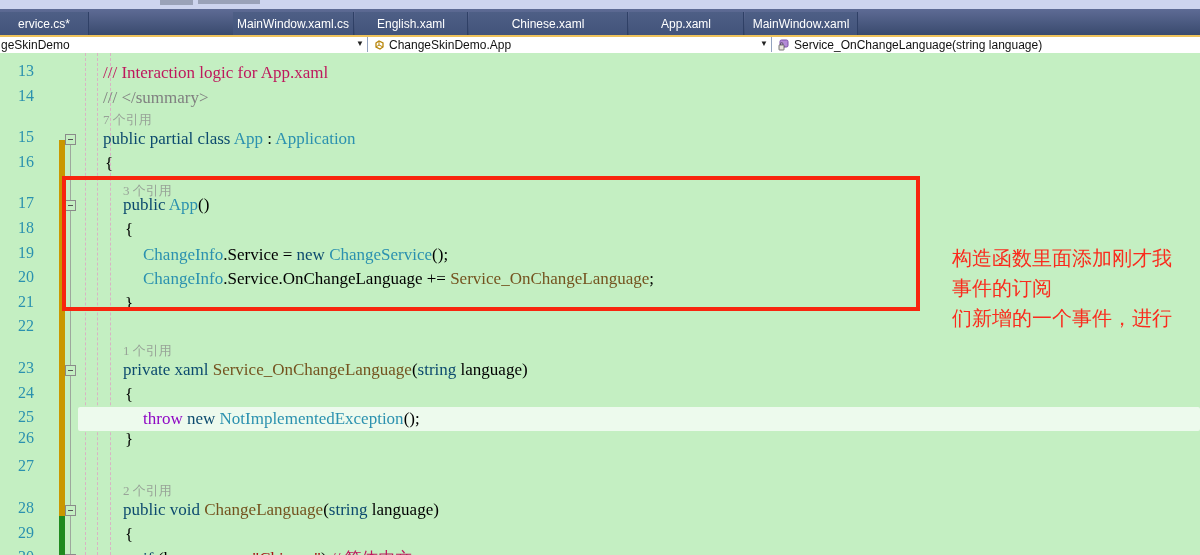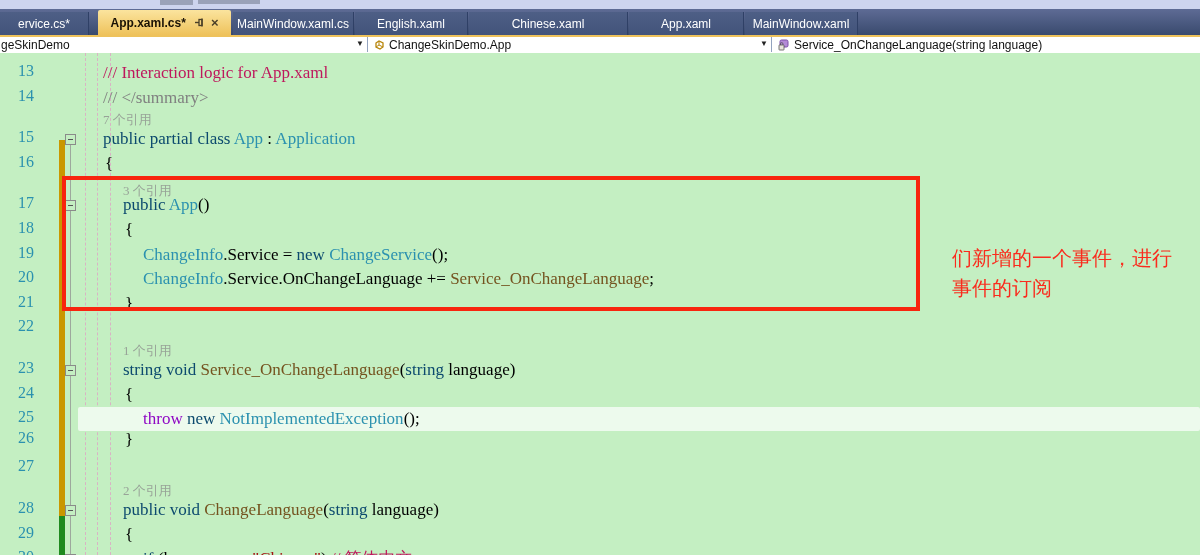--- a/index.html
+++ b/index.html
@@ -62,33 +62,20 @@
 
 <div class="top-strip">
   <div class="seg" style="left:160px;width:33px;"></div>
   <div class="seg" style="left:198px;width:62px;height:4px;"></div>
 </div>
 
 <div class="tab-strip" id="tabstrip">
     <div class="tab" style="left: 0px; width: 88px;">
       <span>ervice.cs*</span>
     </div>
-    <div class="tab active" style="left: 98px; width: 133px;">
-      <span>App.xaml.cs*</span>
-      <span class="t-icons">
-        <span class="pin">
-          <svg width="11" height="11" viewBox="0 0 11 11">
-            <path d="M1 5.5 h4" stroke="#4A3F28" stroke-width="1.4" fill="none"></path>
-            <rect x="5" y="2.5" width="3" height="6" fill="none" stroke="#4A3F28" stroke-width="1.3"></rect>
-            <path d="M8 1.5 v8" stroke="#4A3F28" stroke-width="1.4"></path>
-          </svg>
-        </span>
-        <span class="close">×</span>
-      </span>
-    </div>
     <div class="tab" style="left: 233px; width: 120px;">
       <span>MainWindow.xaml.cs</span>
     </div>
     <div class="tab" style="left: 355px; width: 112px;">
       <span>English.xaml</span>
     </div>
     <div class="tab" style="left: 469px; width: 158px;">
       <span>Chinese.xaml</span>
     </div>
     <div class="tab" style="left: 629px; width: 114px; justify-content: center;">
@@ -184,21 +171,21 @@
       <div class="row" style="top: 263.4px;">
         <span class="lnum">22</span>
         <span class="ctext" style="left: 125px;"></span>
       </div>
       <div class="row" style="top: 288px; height: 17px;">
         <span class="lens" style="left: 123px;">1 个引用</span>
       </div>
       <div class="row" style="top: 305px;">
         <span class="lnum">23</span>
         <div class="fold"></div>
-        <span class="ctext" style="left: 123px;"><span class="c-kw">string void </span><span class="c-method">Service_OnChangeLanguage</span><span class="c-plain">(</span><span class="c-kw">string</span><span class="c-plain"> language)</span></span>
+        <span class="ctext" style="left: 123px;"><span class="c-kw">private xaml </span><span class="c-method">Service_OnChangeLanguage</span><span class="c-plain">(</span><span class="c-kw">string</span><span class="c-plain"> language)</span></span>
       </div>
       <div class="row" style="top: 329.6px;">
         <span class="lnum">24</span>
         <span class="ctext" style="left: 125px;"><span class="c-plain">{</span></span>
       </div>
       <div class="row" style="top: 354.2px;">
         <div class="hl"></div>
         <span class="lnum">25</span>
         <span class="ctext" style="left: 143px;"><span class="c-ctrl">throw </span><span class="c-kw">new </span><span class="c-type">NotImplementedException</span><span class="c-plain">();</span></span>
       </div>
@@ -223,16 +210,17 @@
         <span class="ctext" style="left: 125px;"><span class="c-plain">{</span></span>
       </div>
       <div class="row" style="top: 494.2px;">
         <span class="lnum">30</span>
         <div class="fold"></div>
         <span class="ctext" style="left: 143px;"><span class="c-kw">if </span><span class="c-plain">(language == </span><span class="c-str">"Chinese"</span><span class="c-plain">) </span><span class="c-comment">// 简体中文</span></span>
       </div>
     </div>
   <div class="red-rect" style="left:62px;top:123px;width:850px;height:127px;"></div>
   <div class="annotation" style="left:952px;top:190px;">
+    <div>构造函数里面添加刚才我</div>
+    <div>事件的订阅</div>
     <div>们新增的一个事件，进行</div>
-    <div>事件的订阅</div>
   </div>
 </div>
 
 </body></html>

